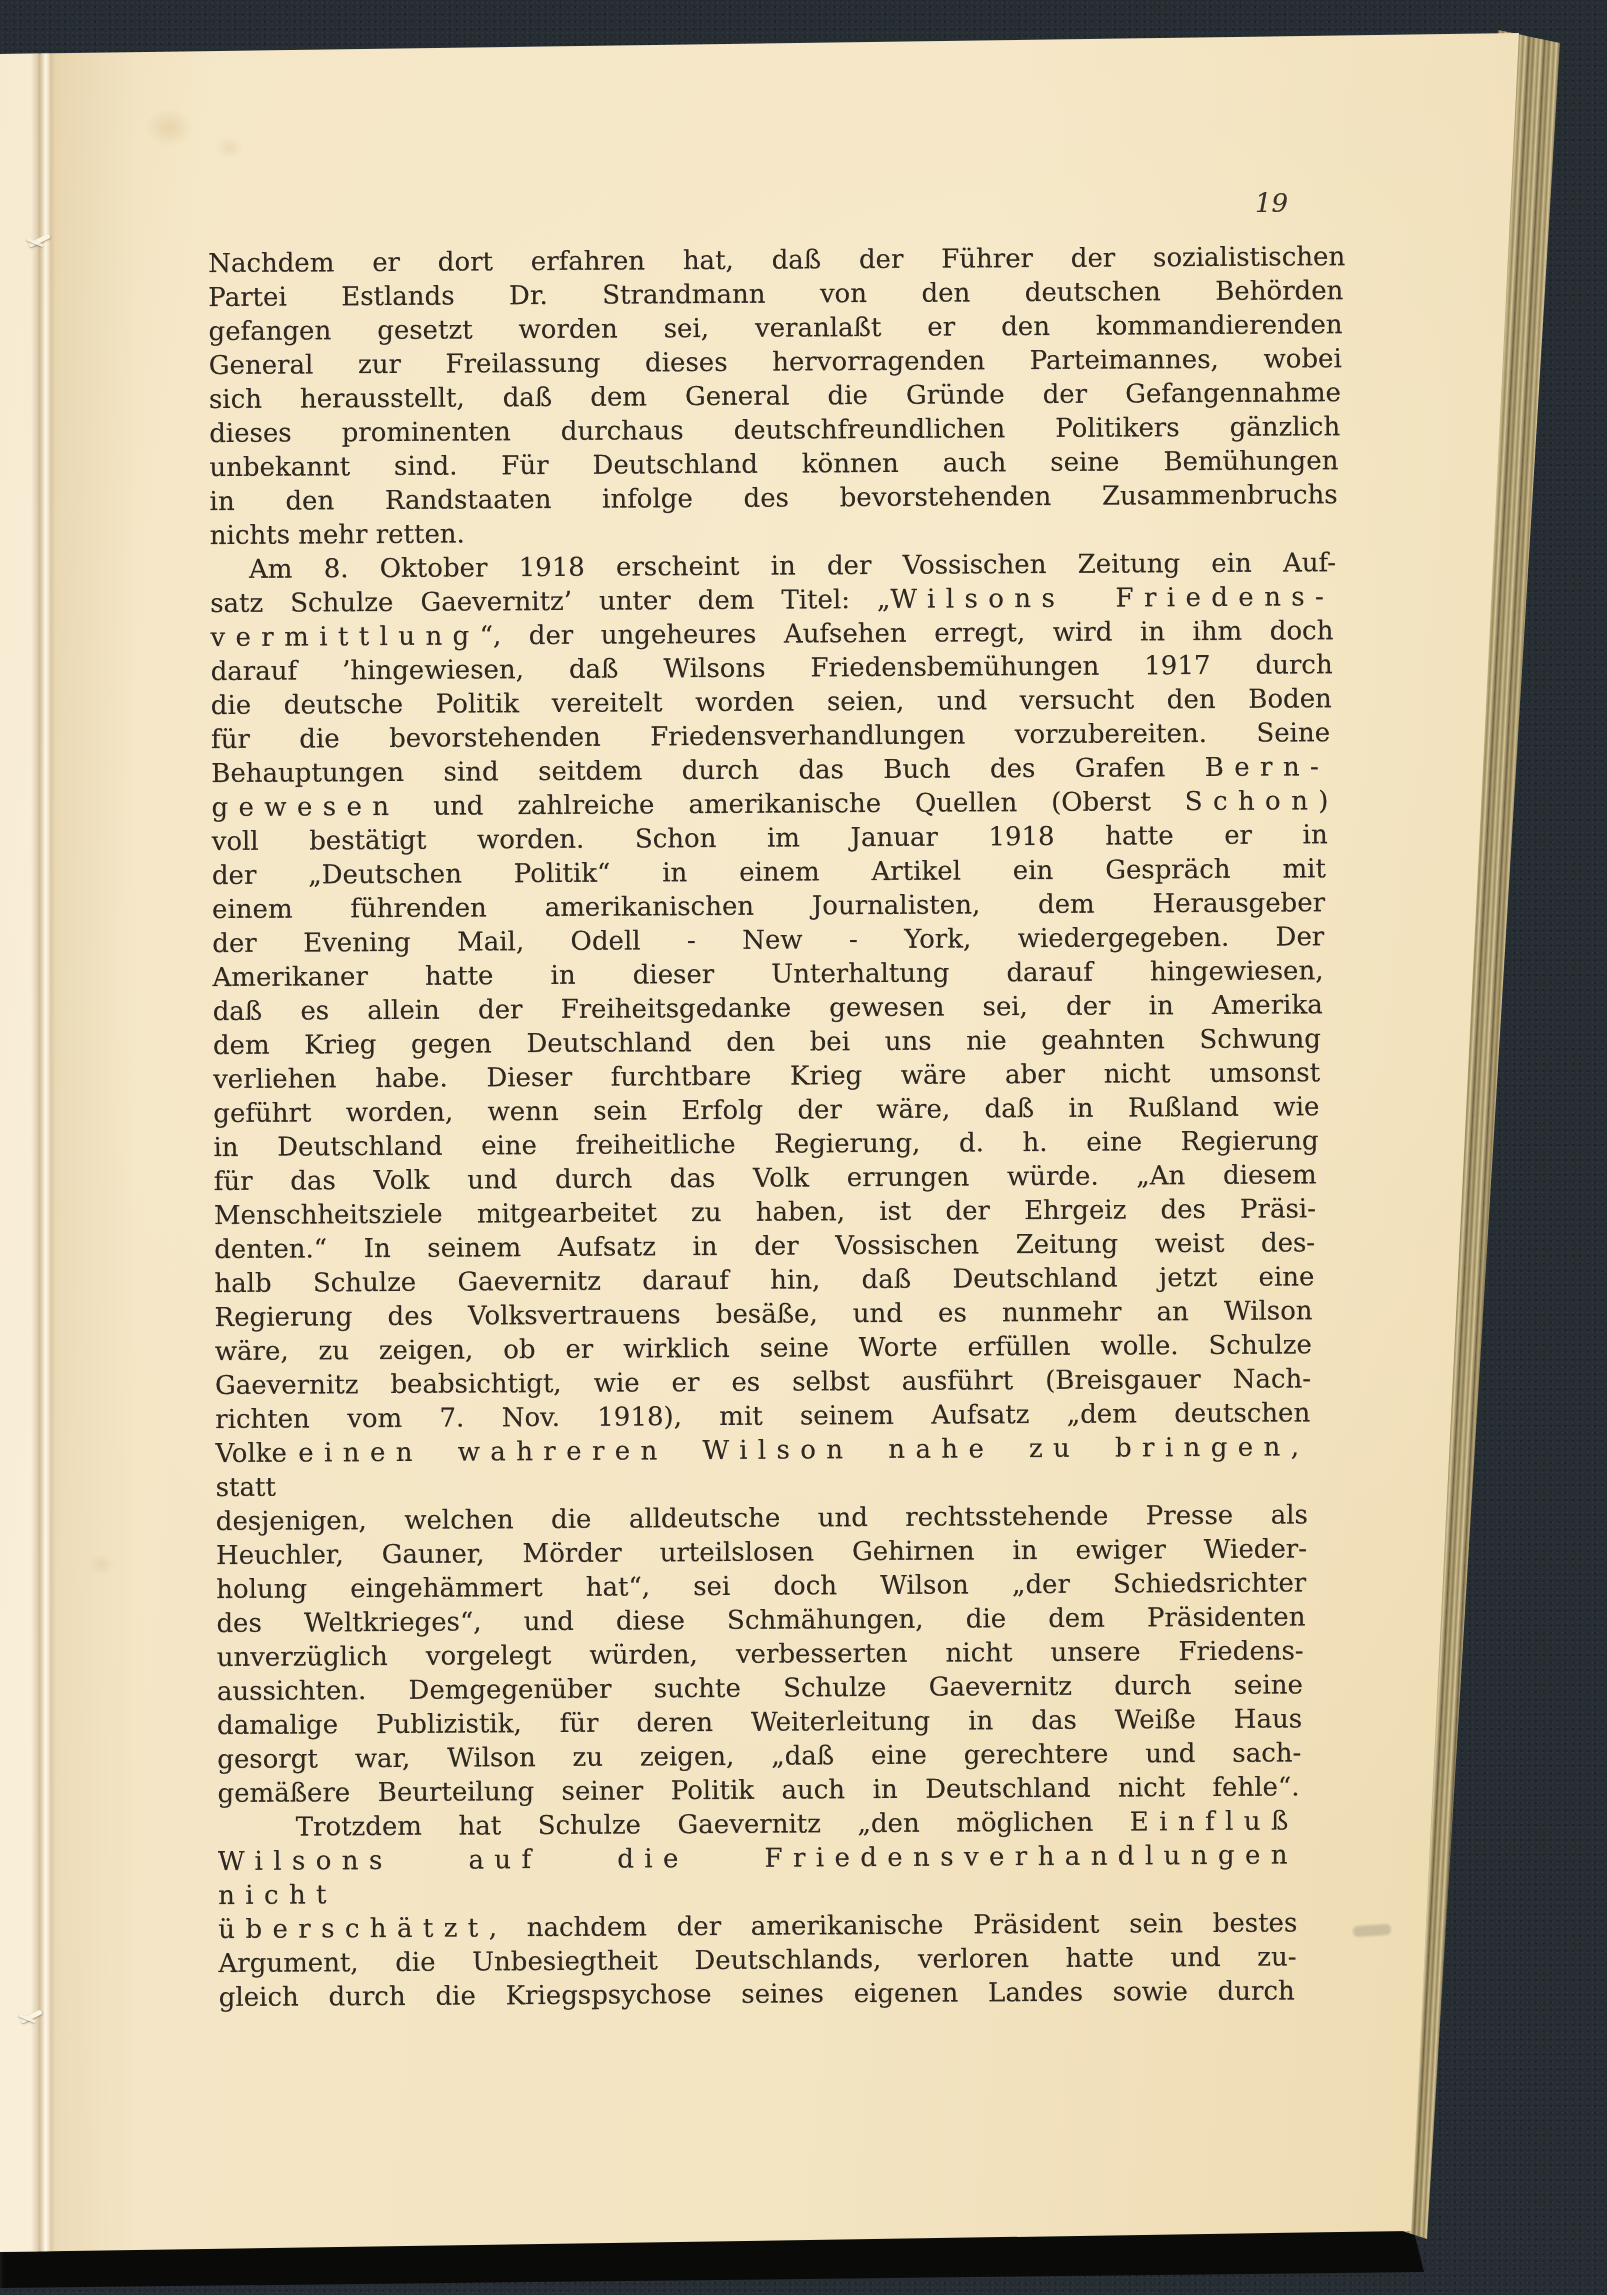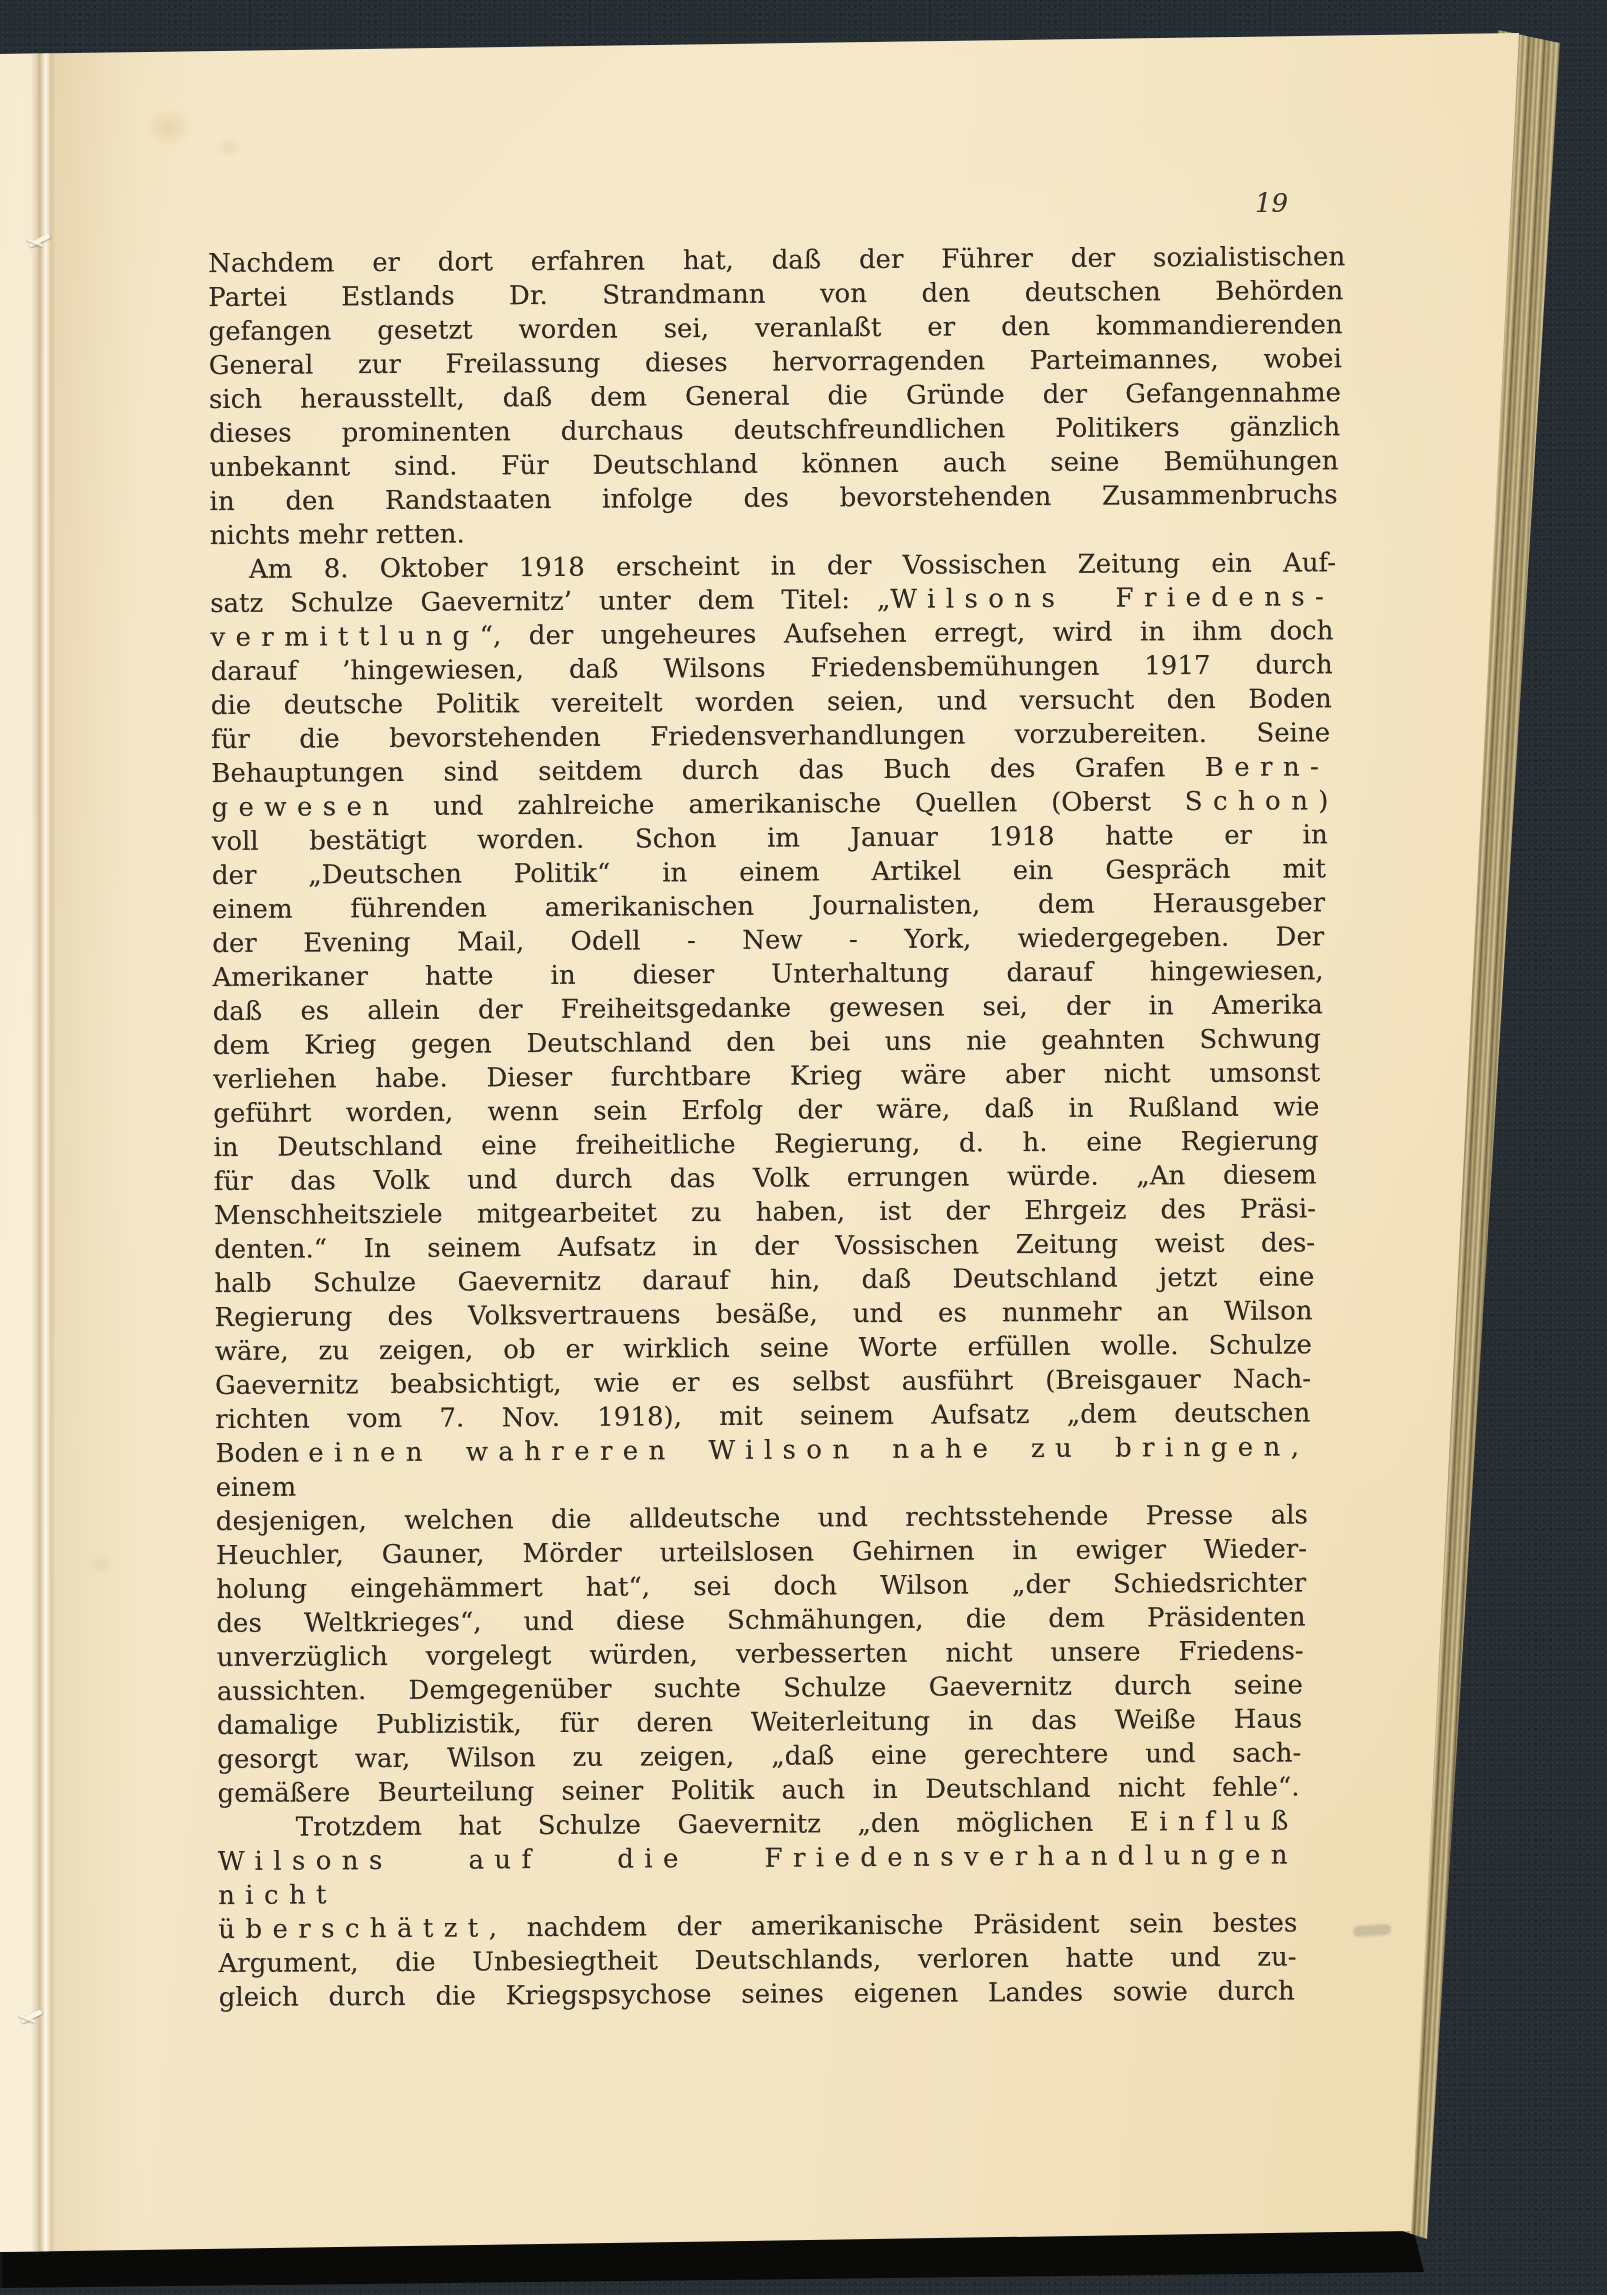--- a/index.html
+++ b/index.html
@@ -137,21 +137,21 @@
         <div class="line" style="width: 1106px;"><span>geführt worden, wenn sein Erfolg der wäre, daß in Rußland wie</span></div>
         <div class="line" style="width: 1105px;"><span>in Deutschland eine freiheitliche Regierung, d. h. eine Regierung</span></div>
         <div class="line" style="width: 1103px;"><span>für das Volk und durch das Volk errungen würde.  „An diesem</span></div>
         <div class="line" style="width: 1102px;"><span>Menschheitsziele mitgearbeitet zu haben, ist der Ehrgeiz des Präsi-</span></div>
         <div class="line" style="width: 1101px;"><span>denten.“  In seinem Aufsatz in der Vossischen Zeitung weist des-</span></div>
         <div class="line" style="width: 1100px;"><span>halb Schulze Gaevernitz darauf hin, daß Deutschland jetzt eine</span></div>
         <div class="line" style="width: 1098px;"><span>Regierung des Volksvertrauens besäße, und es nunmehr an Wilson</span></div>
         <div class="line" style="width: 1097px;"><span>wäre, zu zeigen, ob er wirklich seine Worte erfüllen wolle.  Schulze</span></div>
         <div class="line" style="width: 1096px;"><span>Gaevernitz beabsichtigt, wie er es selbst ausführt (Breisgauer Nach-</span></div>
         <div class="line" style="width: 1095px;"><span>richten vom 7. Nov. 1918), mit seinem Aufsatz „dem deutschen</span></div>
-        <div class="line" style="width: 1094px;"><span>Boden </span><span class="sp">einen wahreren Wilson nahe zu bringen,</span><span> einem</span></div>
+        <div class="line" style="width: 1094px;"><span>Volke </span><span class="sp">einen wahreren Wilson nahe zu bringen,</span><span> statt</span></div>
         <div class="line" style="width: 1092px;"><span>desjenigen, welchen die alldeutsche und rechtsstehende Presse als</span></div>
         <div class="line" style="width: 1091px;"><span>Heuchler, Gauner, Mörder urteilslosen Gehirnen in ewiger Wieder-</span></div>
         <div class="line" style="width: 1090px;"><span>holung eingehämmert hat“, sei doch Wilson „der Schiedsrichter</span></div>
         <div class="line" style="width: 1089px;"><span>des Weltkrieges“, und diese Schmähungen, die dem Präsidenten</span></div>
         <div class="line" style="width: 1087px;"><span>unverzüglich vorgelegt würden, verbesserten nicht unsere Friedens-</span></div>
         <div class="line" style="width: 1086px;"><span>aussichten.  Demgegenüber suchte Schulze Gaevernitz durch seine</span></div>
         <div class="line" style="width: 1085px;"><span>damalige Publizistik, für deren Weiterleitung in das Weiße Haus</span></div>
         <div class="line" style="width: 1084px;"><span>gesorgt war, Wilson zu zeigen, „daß eine gerechtere und sach-</span></div>
         <div class="line" style="width: 1082px;"><span>gemäßere Beurteilung seiner Politik auch in Deutschland nicht fehle“.</span></div>
         <div class="line" style="width: 1081px; text-indent: 78px;"><span>Trotzdem hat Schulze Gaevernitz „den möglichen </span><span class="sp">Einfluß</span></div>

